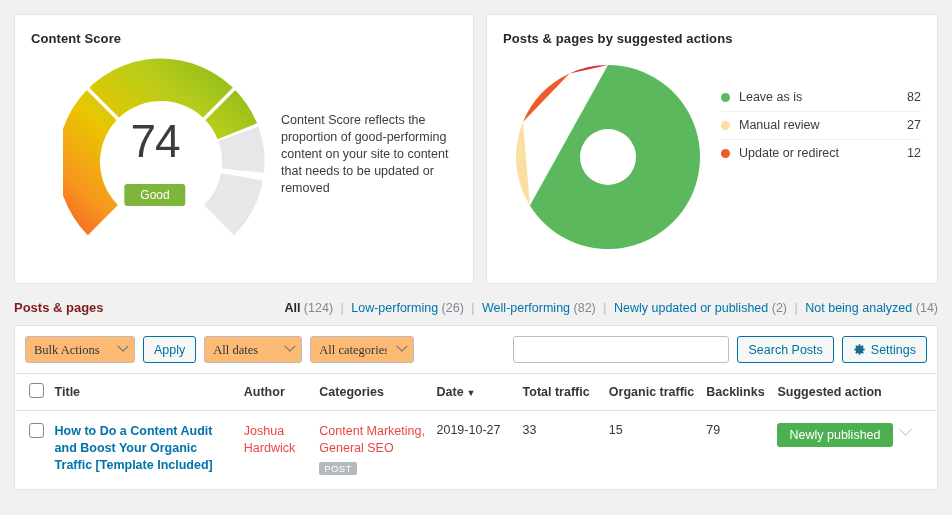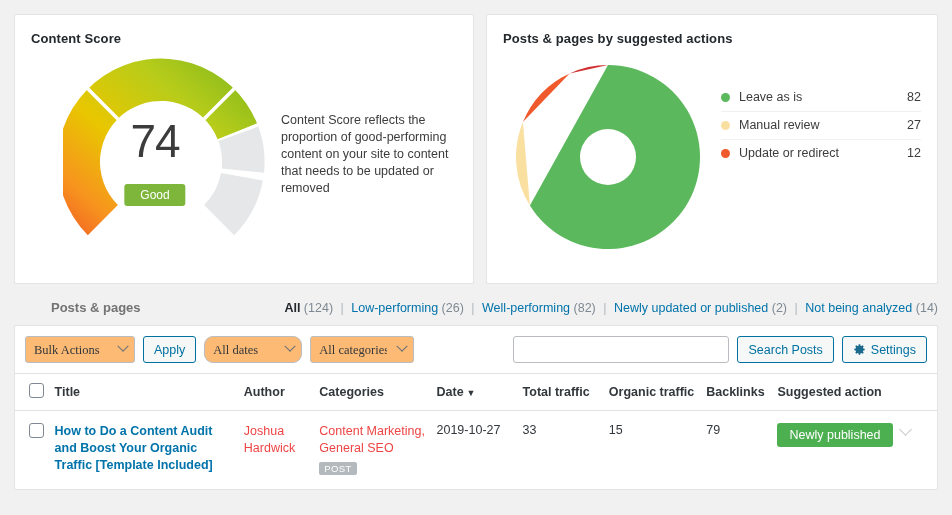--- a/index.html
+++ b/index.html
@@ -66,21 +66,21 @@
   .legend-row:last-child { border-bottom: none; }
   .legend-dot { width: 9px; height: 9px; border-radius: 50%; margin-right: 9px; flex: 0 0 9px; }
   .legend-label { flex: 1; }
   .legend-value { color: #3c3c3c; }
 
   
   .section-head {
     display: flex; align-items: baseline;
     padding: 16px 14px 10px 14px;
   }
-  .section-title { font-size: 13px; font-weight: bold; color: #737373; margin-left: 37px; }
+  .section-title { font-size: 13px; font-weight: bold; color: #7f1d1d; }
   .filters { margin-left: auto; font-size: 12.5px; color: #555; }
   .filters a { color: #0073aa; text-decoration: none; }
   .filters .current { color: #23282d; font-weight: bold; }
   .filters .count { color: #7e8993; }
   .filters .sep { color: #b4b9be; margin: 0 4px; }
 
   .list-card { margin: 0 14px; background: #fff; border: 1px solid #e2e4e7; border-radius: 2px; }
 
   .toolbar { display: flex; align-items: center; padding: 10px 10px; gap: 8px; }
   .select {
@@ -91,21 +91,21 @@
     position: relative;
   }
   .select-wrap { position: relative; display: inline-block; }
   .select-wrap .chev {
     position: absolute; right: 8px; top: 9px; pointer-events: none;
     width: 8px; height: 8px;
     border-right: 1.6px solid #6b7177; border-bottom: 1.6px solid #6b7177;
     transform: rotate(45deg) translate(-2px,-2px);
   }
   .sel-bulk { width: 110px; }
-  .sel-dates { width: 98px; border-radius: 9px; }
+  .sel-dates { width: 98px; }
   .sel-cats { width: 104px; }
   .btn {
     border: 1px solid #0071a1; background: #f6f7f7; color: #0071a1;
     border-radius: 3px; height: 27px; padding: 0 10px;
     font-family: "Liberation Sans", sans-serif; font-size: 12.5px;
     cursor: pointer; display: inline-flex; align-items: center; gap: 5px;
     white-space: nowrap;
   }
   .search-input {
     flex: 0 0 auto; width: 216px; height: 27px;

